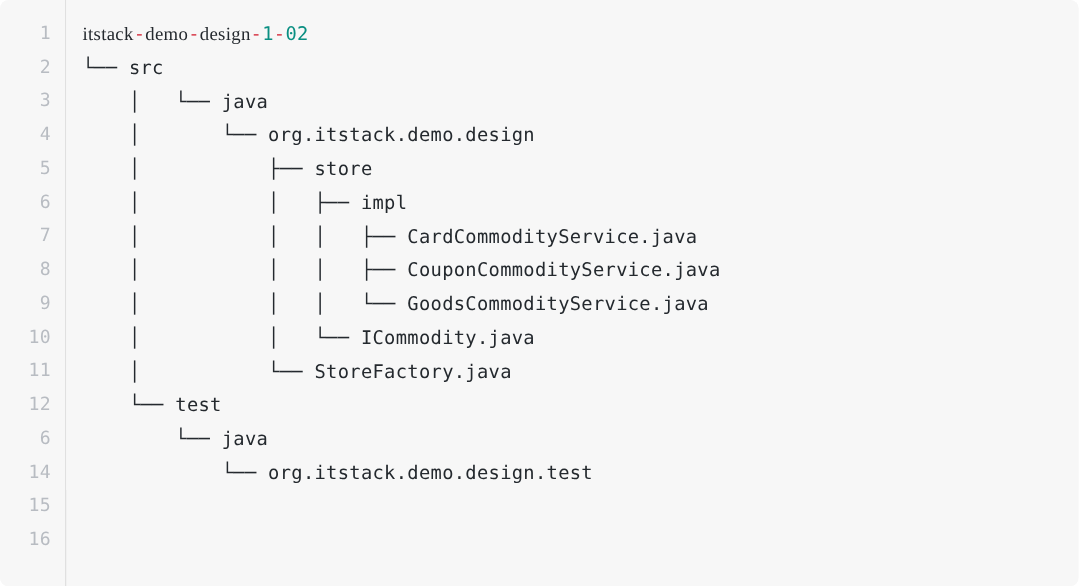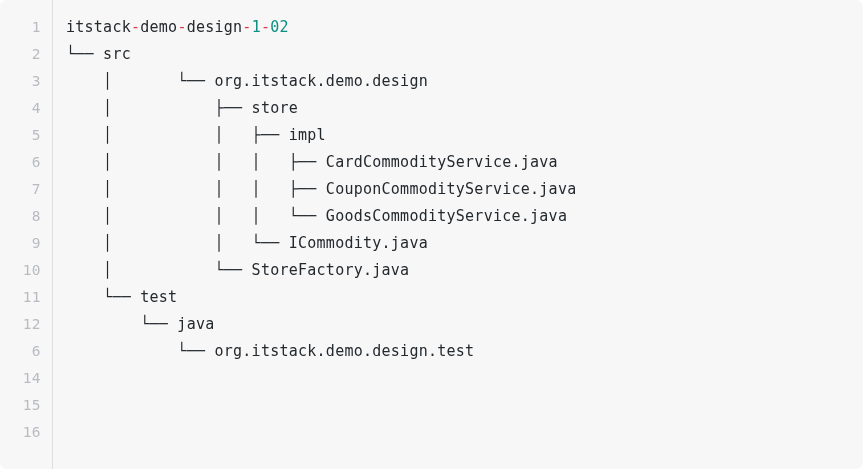--- a/index.html
+++ b/index.html
@@ -63,21 +63,21 @@
     height: 27px;
     line-height: 27px;
     white-space: pre;
     font-family: "DejaVu Sans Mono", "Liberation Mono", monospace;
     font-size: 15px;
     color: #24292e;
     letter-spacing: 0.25px;
   }
   .tok-op   { color: #d73a49; }
   .tok-num  { color: #0a8f82; }
-  .tok-text { color: #24292e; }
+  .tok-text { color: #24292e; font-family: Liberation Serif, serif; }
 </style>
 </head>
 <body>
 
 <div id="code-block">
 
   <div class="gutter">
     <span class="ln">1</span>
     <span class="ln">2</span>
     <span class="ln">3</span>
@@ -92,20 +92,21 @@
     <span class="ln">12</span>
     <span class="ln">6</span>
     <span class="ln">14</span>
     <span class="ln">15</span>
     <span class="ln">16</span>
   </div>
 
   <div class="code">
     <span class="row" id="title-row"><span class="tok-text">itstack</span><span class="tok-op">-</span><span class="tok-text">demo</span><span class="tok-op">-</span><span class="tok-text">design</span><span class="tok-op">-</span><span class="tok-num">1</span><span class="tok-op">-</span><span class="tok-num">02</span></span>
     <span class="row">└── src</span>
+    <span class="row">    │   └── java</span>
     <span class="row">    │       └── org.itstack.demo.design</span>
     <span class="row">    │           ├── store</span>
     <span class="row">    │           │   ├── impl</span>
     <span class="row">    │           │   │   ├── CardCommodityService.java</span>
     <span class="row">    │           │   │   ├── CouponCommodityService.java</span>
     <span class="row">    │           │   │   └── GoodsCommodityService.java</span>
     <span class="row">    │           │   └── ICommodity.java</span>
     <span class="row">    │           └── StoreFactory.java</span>
     <span class="row">    └── test</span>
     <span class="row">        └── java</span>

